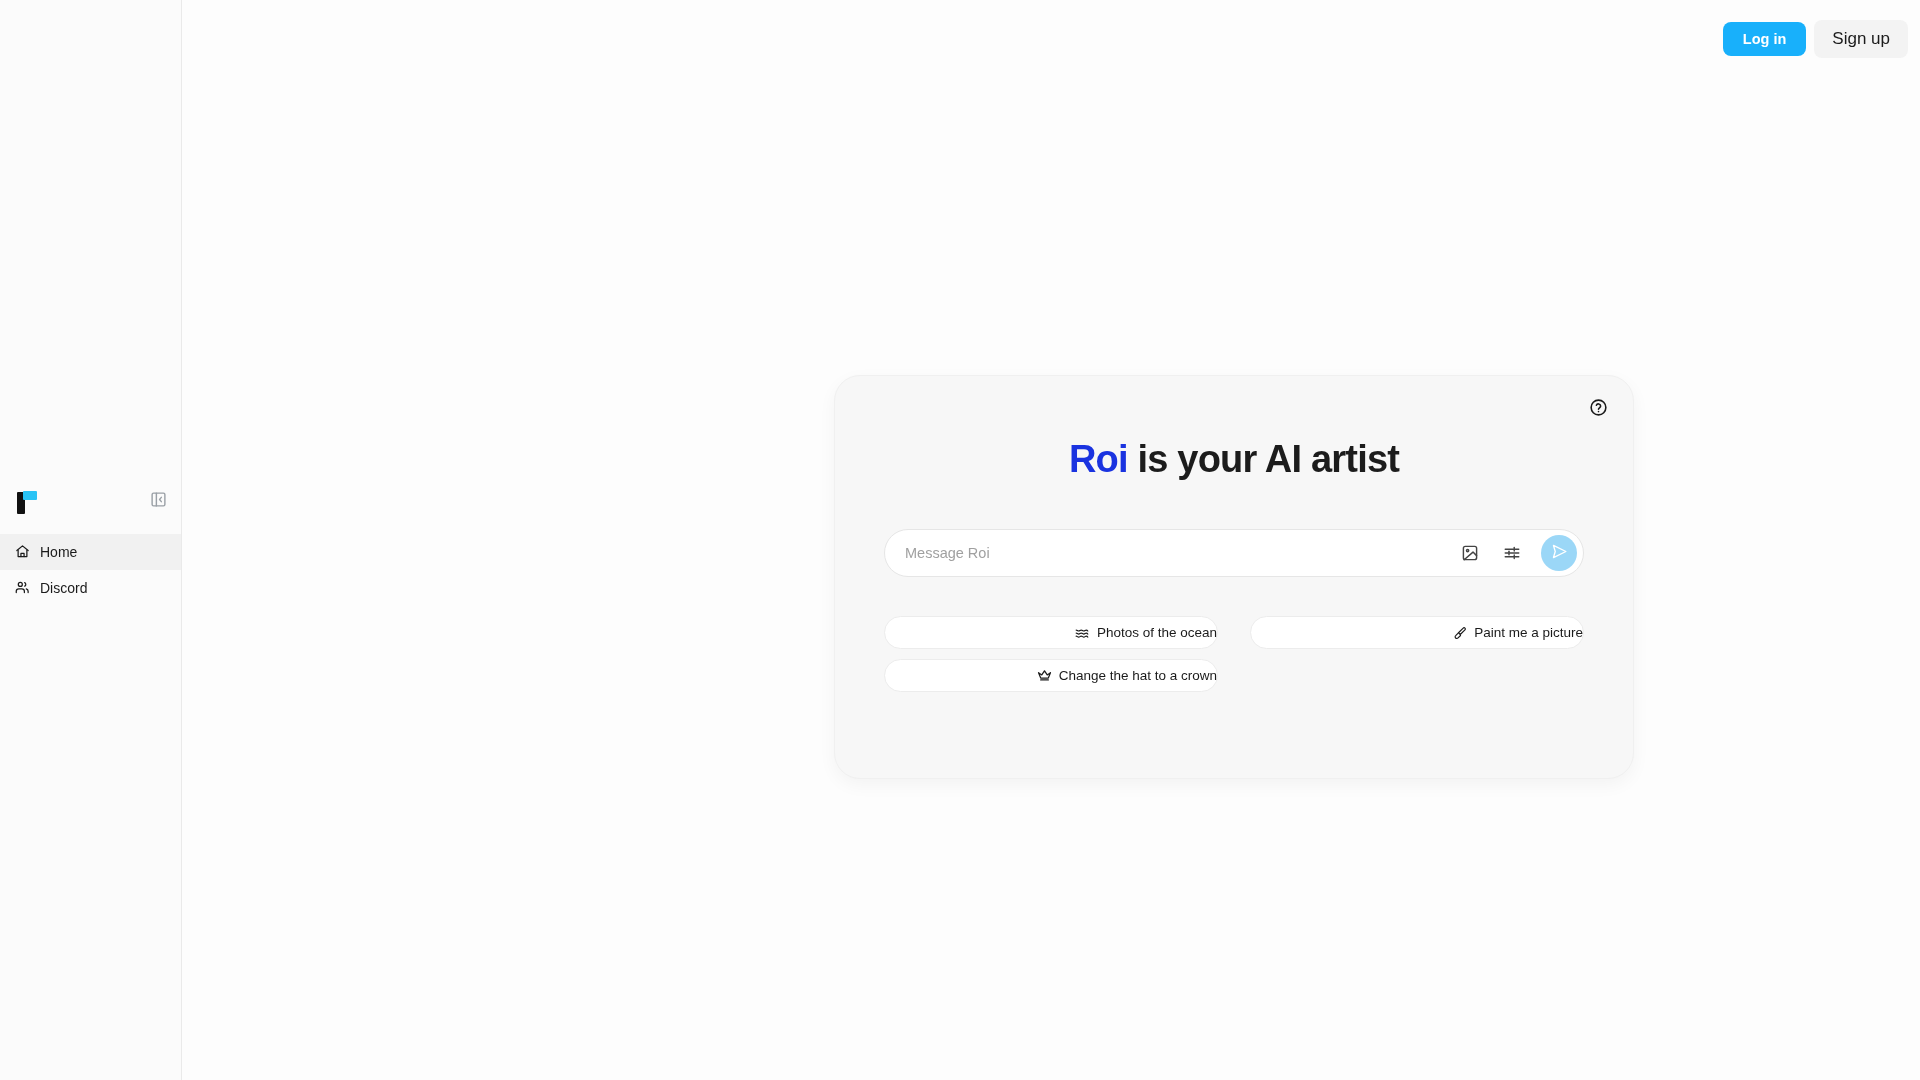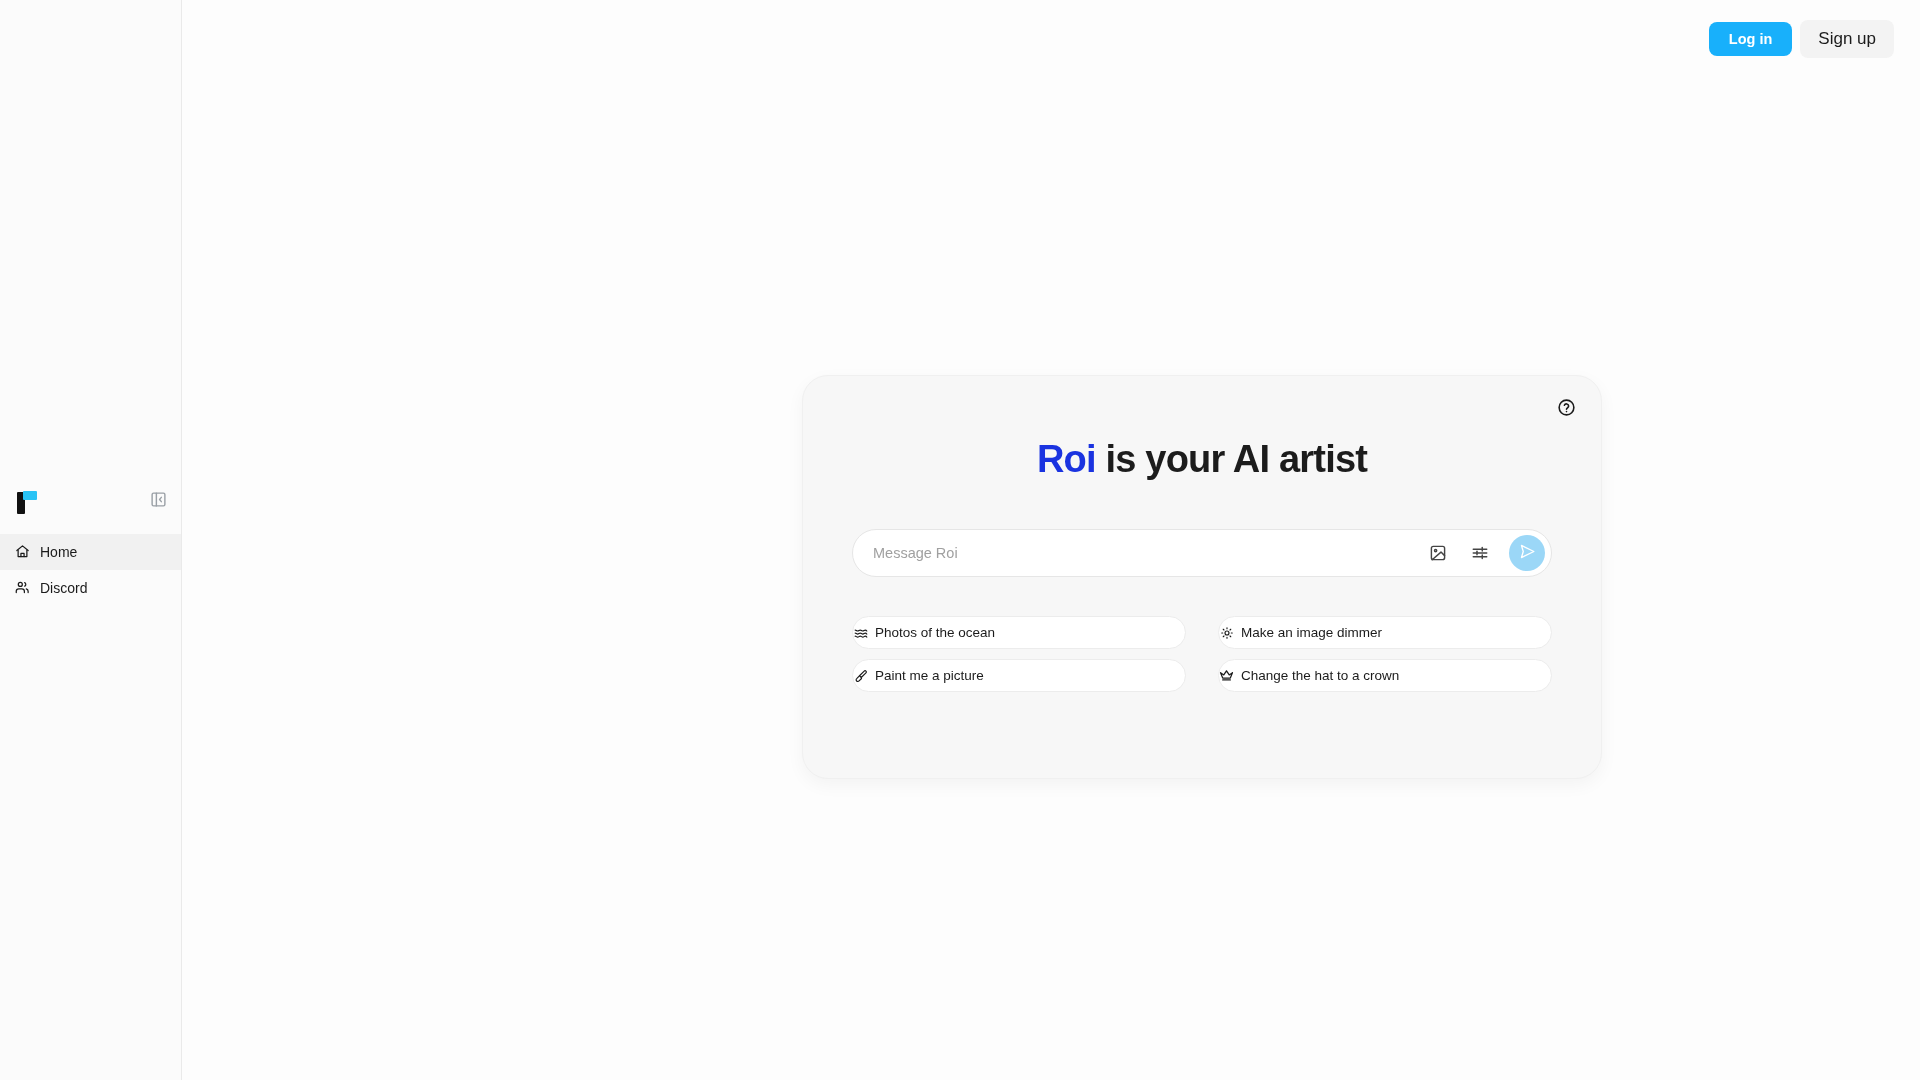--- a/index.html
+++ b/index.html
@@ -47,39 +47,39 @@
   .nav-item .nav-icon { width: 16px; height: 16px; display: flex; align-items: center; justify-content: center; color: #1b1b1b; }
 
   
   .main {
     flex: 1; height: 1080px; position: relative;
     background: #fdfdfd;
   }
   .topbar {
     position: absolute; top: 0; right: 0; height: 60px;
     display: flex; align-items: center; justify-content: flex-end;
-    gap: 8px; padding-right: 26px; padding-top: 18px;
+    gap: 8px; padding-right: 12px; padding-top: 18px;
   }
   .btn-login {
     background: #18b0fb; color: #ffffff;
     font-size: 14.5px; font-weight: 600;
     padding: 9px 20px; border: none; border-radius: 8px; cursor: pointer;
     font-family: "Liberation Sans", sans-serif;
   }
   .btn-signup {
     background: #f3f3f3; color: #1b1b1b;
     font-size: 17px; font-weight: 500;
     padding: 9px 18px; border: none; border-radius: 8px; cursor: pointer;
     font-family: "Liberation Sans", sans-serif;
   }
 
   
   .card {
     position: absolute;
-    left: 620px; top: 375px;
+    left: 652px; top: 375px;
     width: 800px; height: 404px;
     background: #f7f7f7;
     border: 1px solid #f0f0f0;
     border-radius: 26px;
     box-shadow: 0 6px 18px rgba(0,0,0,0.045);
   }
   .help-icon {
     position: absolute; right: 24px; top: 22px;
     width: 20px; height: 20px; color: #1b1b1b; cursor: pointer;
   }
@@ -125,21 +125,21 @@
     width: 700px;
     display: grid;
     grid-template-columns: 1fr 1fr;
     gap: 10px 32px;
   }
   .chip {
     height: 33px;
     background: #ffffff;
     border: 1px solid #ececec;
     border-radius: 17px;
-    display: flex; align-items: center; justify-content: flex-start;
+    display: flex; align-items: center; justify-content: flex-end;
     gap: 7px;
     font-size: 13.5px; color: #1b1b1b; cursor: pointer;
     font-family: "Liberation Sans", sans-serif;
   }
   .chip .chip-icon { width: 15px; height: 15px; display: flex; align-items: center; justify-content: center; color: #1b1b1b; }
 </style>
 </head>
 <body>
 
 <div id="app">
@@ -239,29 +239,20 @@
           <span class="chip-icon">
             <svg width="14" height="14" viewBox="0 0 24 24" fill="none" stroke="currentColor" stroke-width="2" stroke-linecap="round" stroke-linejoin="round">
               <path d="M2 7c2 0 2.2 1.6 4.3 1.6C8.4 8.6 8.6 7 10.7 7s2.3 1.6 4.4 1.6S17.3 7 19.4 7 21.7 8.6 22 8.6"></path>
               <path d="M2 12.2c2 0 2.2 1.6 4.3 1.6 2.1 0 2.3-1.6 4.4-1.6s2.3 1.6 4.4 1.6 2.2-1.6 4.3-1.6 2.3 1.6 2.6 1.6"></path>
               <path d="M2 17.4c2 0 2.2 1.6 4.3 1.6 2.1 0 2.3-1.6 4.4-1.6s2.3 1.6 4.4 1.6 2.2-1.6 4.3-1.6 2.3 1.6 2.6 1.6"></path>
             </svg>
           </span>
           <span>Photos of the ocean</span>
         </div>
 
-        <div class="chip">
-          <span class="chip-icon">
-            <svg width="14" height="14" viewBox="0 0 24 24" fill="none" stroke="currentColor" stroke-width="2" stroke-linecap="round" stroke-linejoin="round">
-              <circle cx="12" cy="12" r="3.4"></circle>
-              <path d="M12 3v1.6M12 19.4V21M3 12h1.6M19.4 12H21M5.6 5.6l1.2 1.2M17.2 17.2l1.2 1.2M18.4 5.6l-1.2 1.2M6.8 17.2l-1.2 1.2"></path>
-            </svg>
-          </span>
-          <span>Make an image dimmer</span>
-        </div>
 
         <div class="chip">
           <span class="chip-icon">
             <svg width="14" height="14" viewBox="0 0 24 24" fill="none" stroke="currentColor" stroke-width="2" stroke-linecap="round" stroke-linejoin="round">
               <path d="M20.5 3.5a2.1 2.1 0 0 0-3 0L9.4 11.6l3 3 8.1-8.1a2.1 2.1 0 0 0 0-3z"></path>
               <path d="M8.8 12.2 4.6 16.4a2.9 2.9 0 1 0 4.1 4.1l4.2-4.2"></path>
             </svg>
           </span>
           <span>Paint me a picture</span>
         </div>

